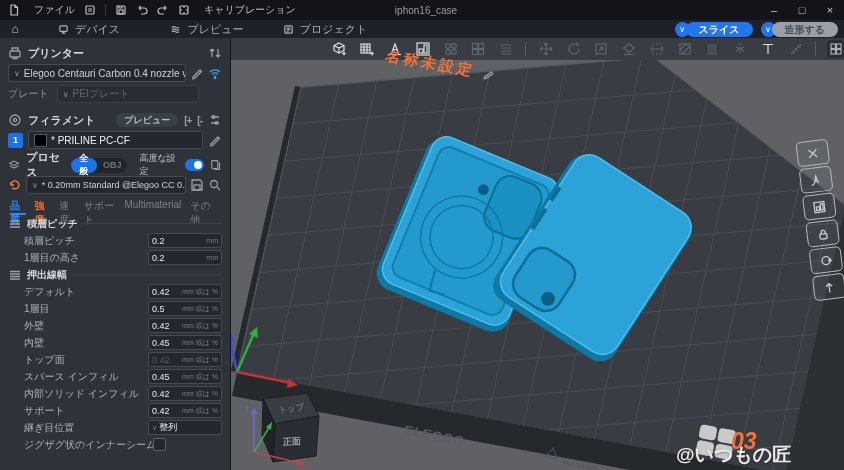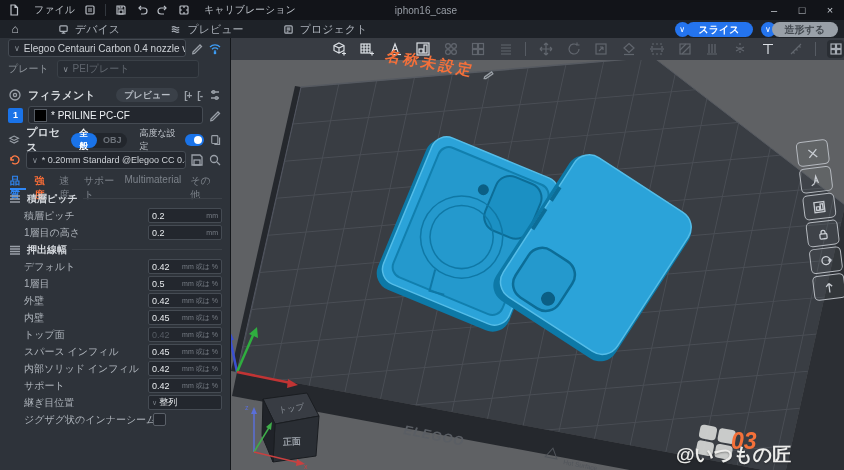--- a/index.html
+++ b/index.html
@@ -180,20 +180,31 @@
     </div>
     <div style="display:flex;align-items:center;">
       <div class="chev">∨</div>
       <div class="pill print">造形する</div>
     </div>
   </div>
 </div>
 
 <div class="sidebar">
 
+  <div class="sb-row hdr">
+    <svg class="mini" viewBox="0 0 14 14">
+          <rect x="2" y="5" width="10" height="6" rx="1"></rect>
+          <path d="M4,5 V2 h6 v3 M5,11 v1.5 h4 V11"></path>
+        </svg>
+    <span>プリンター</span>
+    <span class="grow"></span>
+    <svg class="mini" viewBox="0 0 14 14">
+          <path d="M4,3 v8 M4,3 l-2,2 M4,3 l2,2 M10,11 v-8 M10,11 l-2,-2 M10,11 l2,-2"></path>
+        </svg>
+  </div>
   <div class="sb-row" style="height:20px;gap:4px;">
     <div class="selbox" style="flex:1;">
       <span class="v">∨</span>
       <span>Elegoo Centauri Carbon 0.4 nozzle via Wi-Fi</span>
     </div>
     <svg class="mini" viewBox="0 0 14 14">
           <path d="M3,11 L10,4 L11.5,5.5 L4.5,12.5 L2.8,12.8 Z"></path>
         </svg>
     <svg class="mini blue" viewBox="0 0 14 14">
           <path d="M2,6 a7,7 0 0 1 10,0 M4,8.2 a4.2,4.2 0 0 1 6,0 M6,10.4 a1.6,1.6 0 0 1 2,0"></path>

